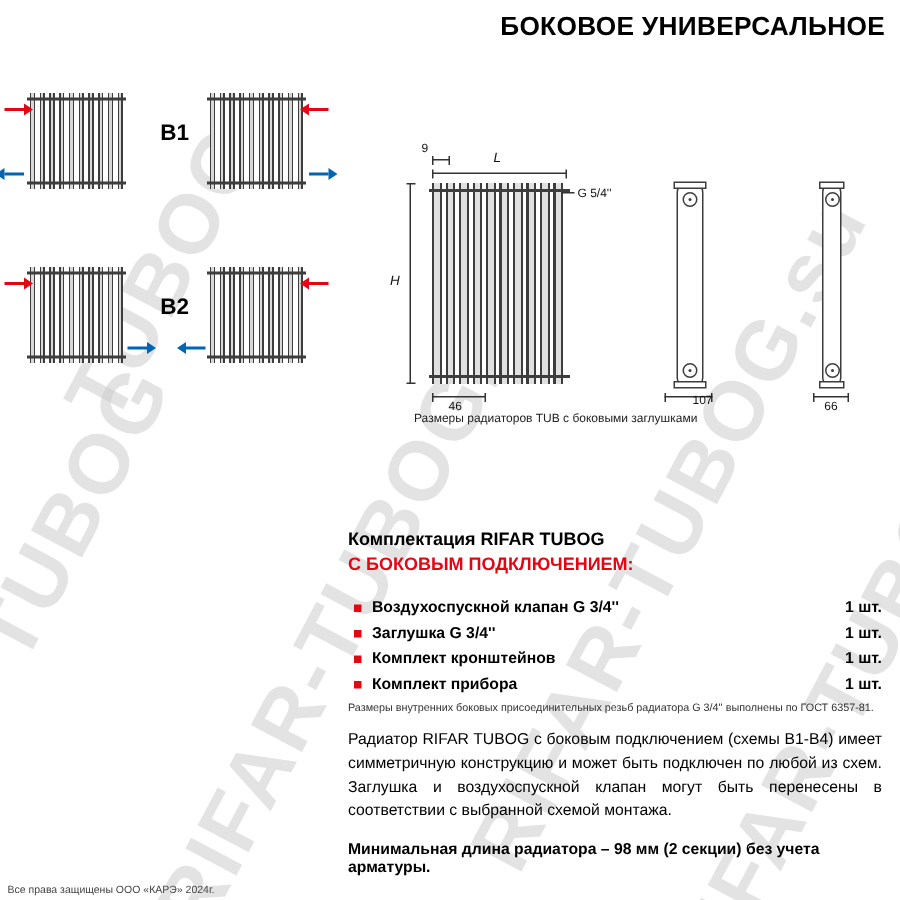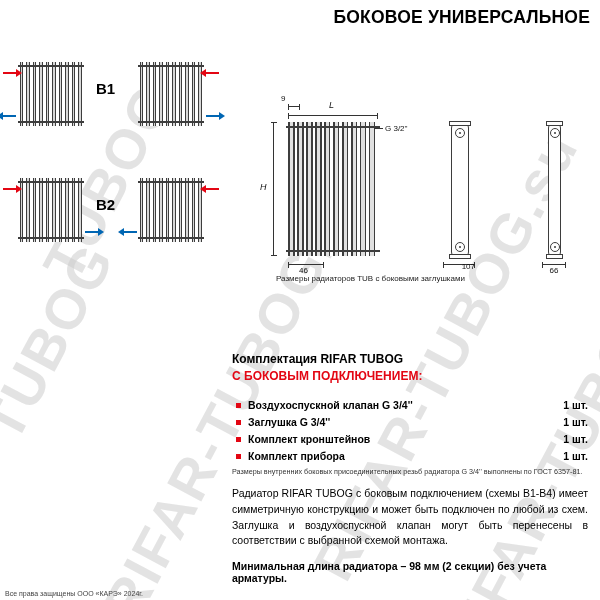--- a/index.html
+++ b/index.html
@@ -25,21 +25,21 @@
   .radiator{
     position:absolute;top:8px;width:62px;height:64px;
     background:repeating-linear-gradient(90deg,#3d3d3d 0 1px,#d8d8d8 1px 2.5px,#3d3d3d 2.5px 3.5px,#ffffff 3.5px 6.5px);
   }
   .radiator::before,.radiator::after{content:"";position:absolute;left:-2px;right:-2px;height:2px;background:#3d3d3d;}
   .radiator::before{top:3px}
   .radiator::after{bottom:3px}
   .rad-left{left:20px}
   .rad-right{left:140px}
   .scheme-label{
-    position:absolute;left:96px;top:26px;width:30px;text-align:left;
+    position:absolute;left:96px;top:26px;width:30px;text-align:right;
     font-size:15px;font-weight:800;color:#000;
   }
   .arrow{position:absolute;width:13px;height:2px;background:currentColor;}
   .arrow::after{content:"";position:absolute;top:-3px;width:0;height:0;border-top:4px solid transparent;border-bottom:4px solid transparent;}
   .arrow.pr::after{right:-6px;border-left:6px solid currentColor;}
   .arrow.pl::after{left:-6px;border-right:6px solid currentColor;}
   .arrow.red{color:#e30613}
   .arrow.blue{color:#0066b3}
   
   .dims{position:absolute;left:255px;top:98px;width:345px;height:190px;}
@@ -126,21 +126,21 @@
 
     <div class="dims">
       <div class="dlabel" style="left:26px;top:-4px">9</div>
       <div class="dline-h" style="left:33px;top:8px;width:12px"></div>
       <div class="dlabel it" style="left:74px;top:2px">L</div>
       <div class="dline-h" style="left:33px;top:17px;width:90px"></div>
 
       <div class="front-view"></div>
 
       <div class="leader" style="left:119px;top:30px;width:9px"></div>
-      <div class="dlabel" style="left:130px;top:26px">G 3/2''</div>
+      <div class="dlabel" style="left:130px;top:26px">G 5/4''</div>
 
       <div class="dline-v" style="left:18px;top:24px;height:134px"></div>
       <div class="dlabel it" style="left:5px;top:84px">H</div>
 
       <div class="dline-h" style="left:33px;top:166px;width:36px"></div>
       <div class="dlabel" style="left:44px;top:168px">46</div>
 
       <div class="side-view sv1">
         <div class="port top"></div>
         <div class="port bottom"></div>

